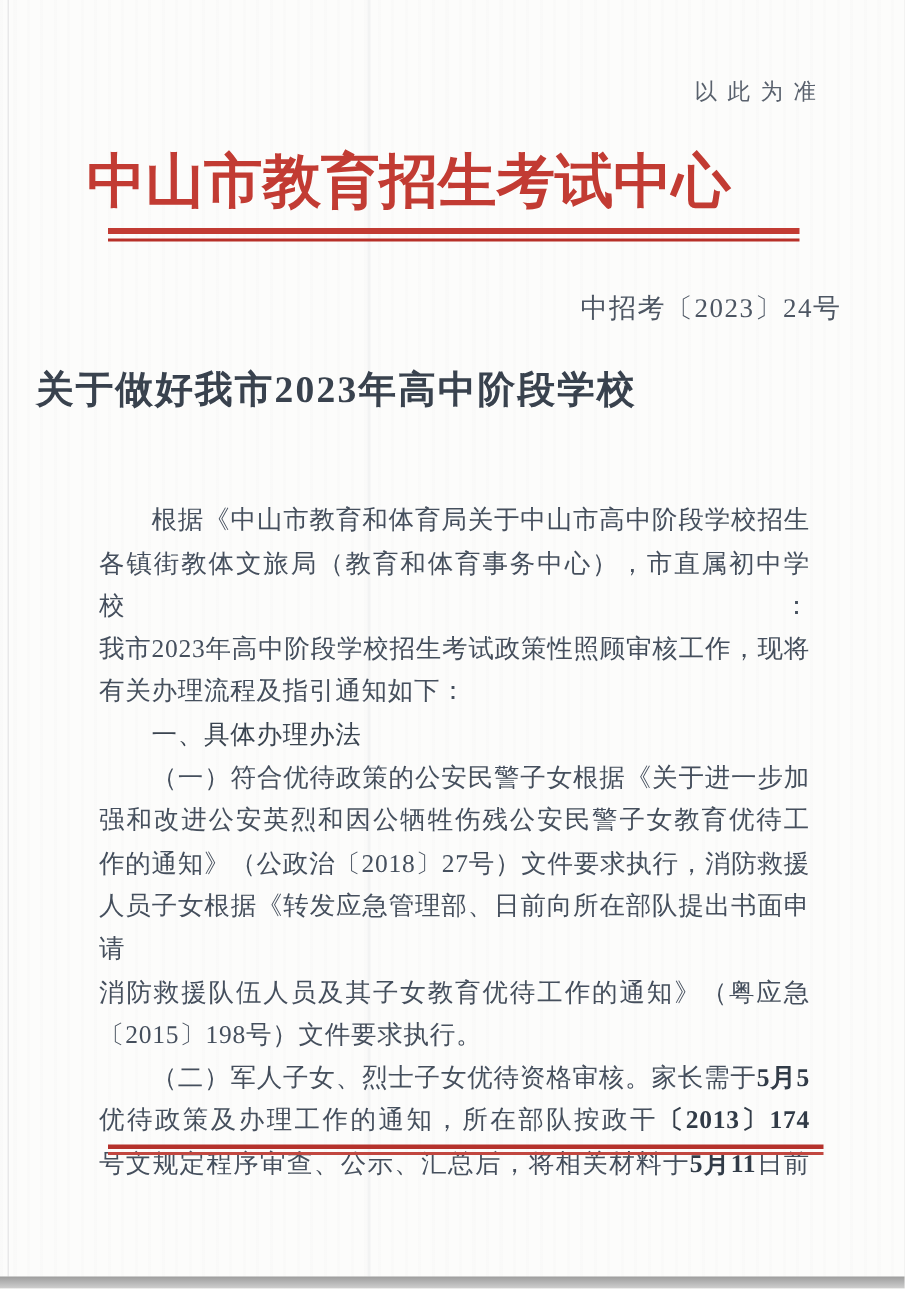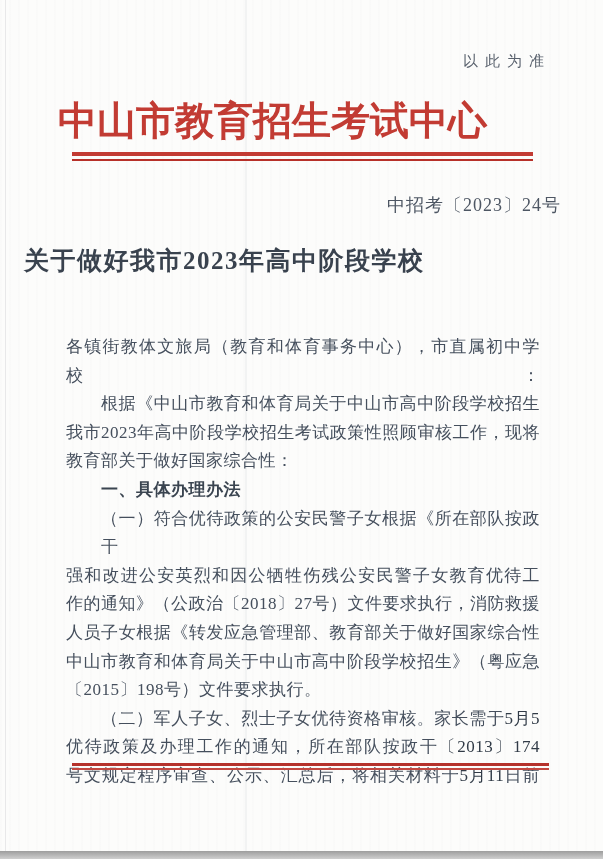--- a/index.html
+++ b/index.html
@@ -50,22 +50,22 @@
     line-height: 33px; color: #39424e; letter-spacing: 1.5px; margin-left: 24px;
   }
   .body-block {
     position: absolute; top: 333px; left: 66px; width: 474px;
     font-size: 17px; line-height: 28.6px; color: #454f5d;
     letter-spacing: 0.5px;
   }
   .bl { text-align: justify; text-align-last: justify; }
   .bl.end { text-align-last: left; }
   .bl.indent { padding-left: 35px; }
-  .bl.heading { font-weight: bold; color: #3a4450; text-align-last: left; }
-  .bl b { font-weight: normal; color: #313b47; }
+  .bl.heading { font-weight: normal; color: #3a4450; text-align-last: left; }
+  .bl b { font-weight: bold; color: #313b47; }
   .footer-rule {
     position: absolute; top: 763px; left: 72px; width: 477px; height: 2px;
     border-top: 3px solid #b5322c; border-bottom: 2px solid #c24740;
   }
 </style>
 </head>
 <body>
 
 <div class="page">
 
@@ -77,30 +77,30 @@
   <div class="masthead">中山市教育招生考试中心</div>
   <div class="masthead-rule"></div>
 
   <div class="doc-number">中招考〔2023〕24号</div>
 
   <div class="doc-title">
     <div>关于做好我市2023年高中阶段学校</div>
   </div>
 
   <div class="body-block">
+    <div class="bl indent">根据《中山市教育和体育局关于中山市高中阶段学校招生</div>
     <div class="bl">各镇街教体文旅局（教育和体育事务中心），市直属初中学校：</div>
-    <div class="bl indent">根据《中山市教育和体育局关于中山市高中阶段学校招生</div>
     <div class="bl">我市2023年高中阶段学校招生考试政策性照顾审核工作，现将</div>
-    <div class="bl end">教育部关于做好国家综合性：</div>
+    <div class="bl end">有关办理流程及指引通知如下：</div>
     <div class="bl heading indent">一、具体办理办法</div>
-    <div class="bl indent">（一）符合优待政策的公安民警子女根据《所在部队按政干</div>
+    <div class="bl indent">（一）符合优待政策的公安民警子女根据《关于进一步加</div>
     <div class="bl">强和改进公安英烈和因公牺牲伤残公安民警子女教育优待工</div>
     <div class="bl">作的通知》（公政治〔2018〕27号）文件要求执行，消防救援</div>
-    <div class="bl">人员子女根据《转发应急管理部、教育部关于做好国家综合性</div>
-    <div class="bl">中山市教育和体育局关于中山市高中阶段学校招生》（粤应急</div>
+    <div class="bl">人员子女根据《转发应急管理部、日前向所在部队提出书面申请</div>
+    <div class="bl">消防救援队伍人员及其子女教育优待工作的通知》（粤应急</div>
     <div class="bl end">〔2015〕198号）文件要求执行。</div>
     <div class="bl indent"><span>（二）军人子女、烈士子女优待资格审核。家长需于</span><b>5月5</b></div>
     <div class="bl"><span>优待政策及办理工作的通知，所在部队按政干</span><b>〔2013〕174</b></div>
     <div class="bl"><span>号文规定程序审查、公示、汇总后，将相关材料于</span><b>5月11</b><span>日前</span></div>
   </div>
 
   <div class="footer-rule"></div>
   <div class="scan-bottom-edge"></div>
 
 </div>

